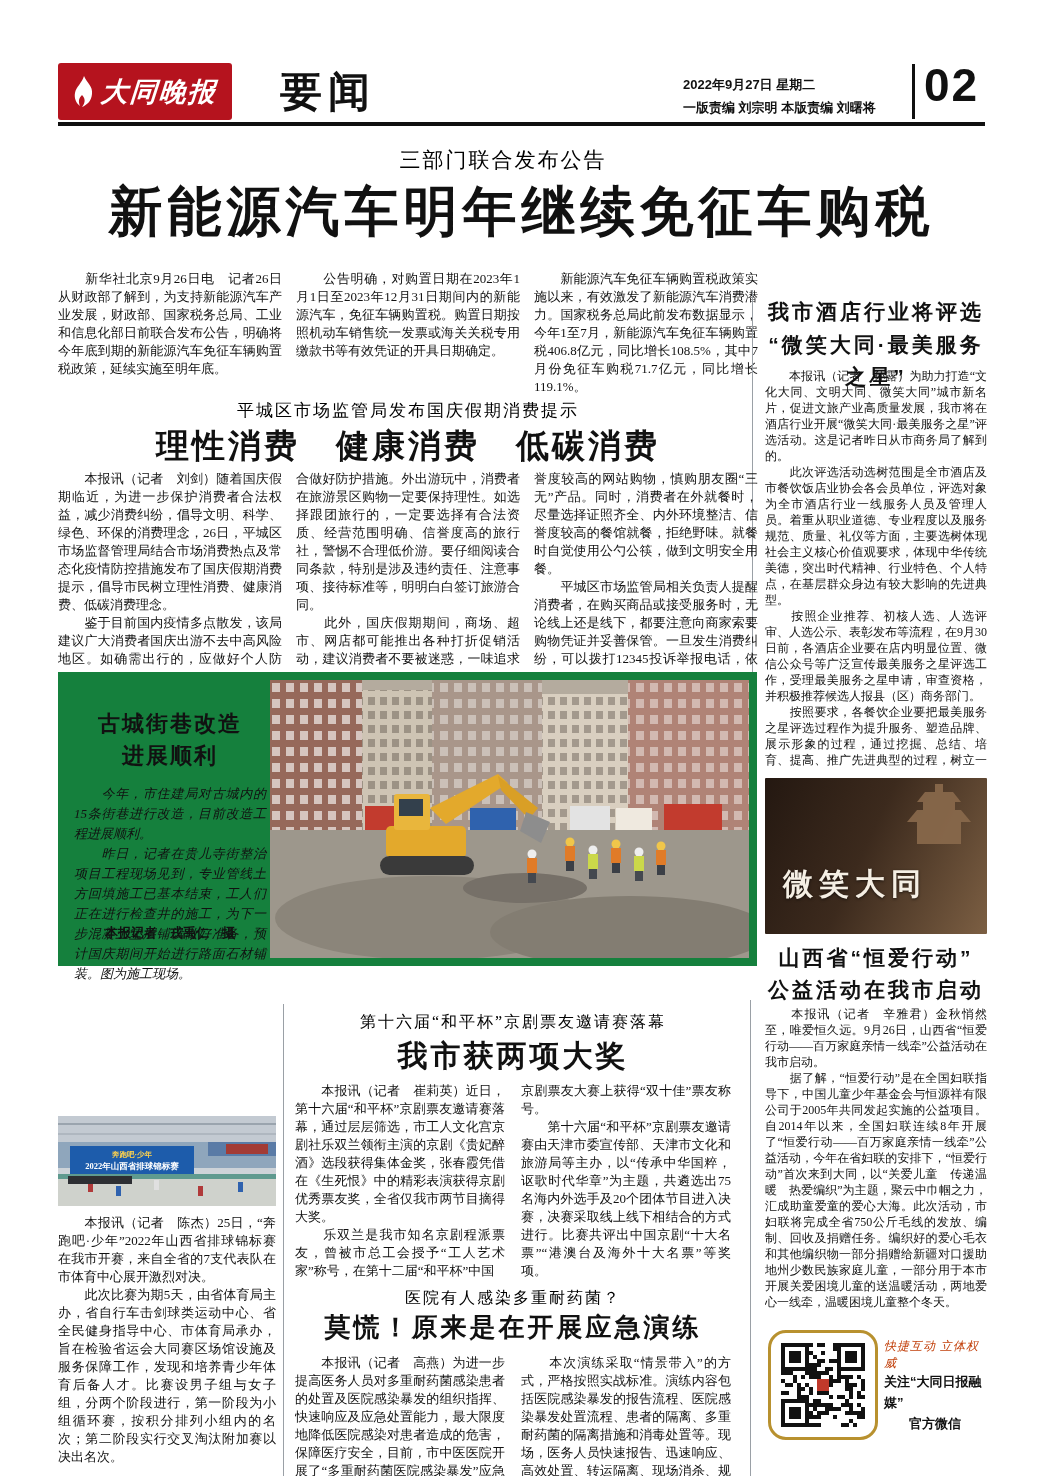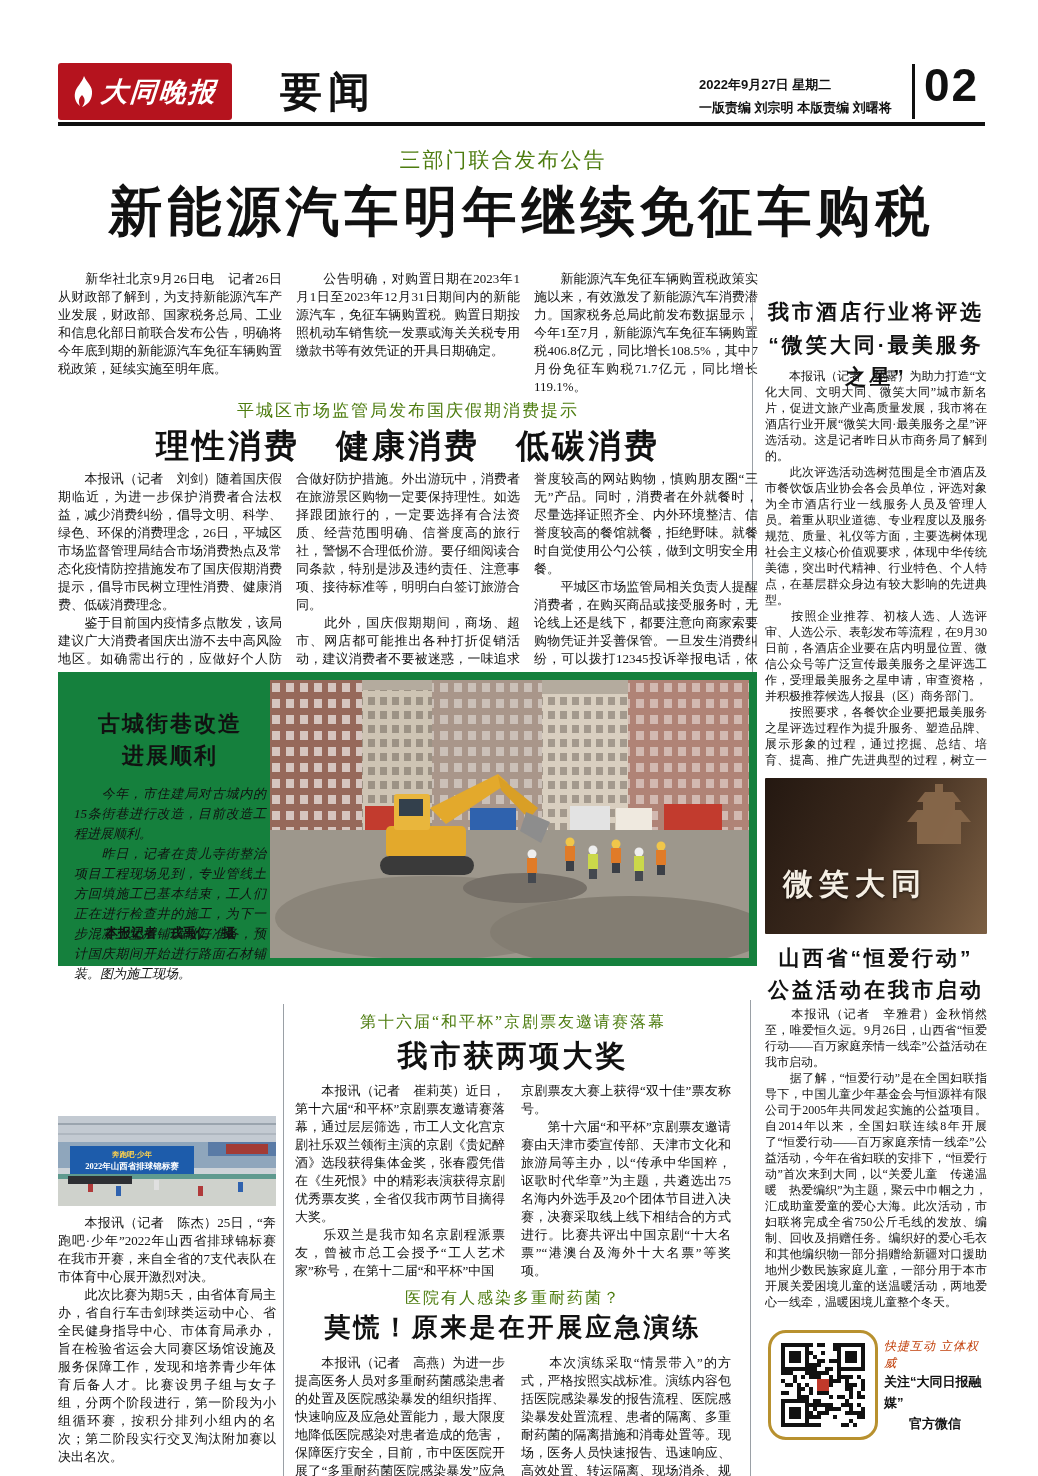--- a/index.html
+++ b/index.html
@@ -1,25 +1,25 @@
 <!DOCTYPE html>
 <html><head>
 <meta charset="utf-8">
 <style>
   html,body{margin:0;padding:0;background:#e8e8e8;}
   .page{position:relative;width:1038px;height:1476px;background:#ffffff;overflow:hidden;
         font-family:"Liberation Serif","DejaVu Serif",serif;color:#111;}
   .abs{position:absolute;}
-  .sans{font-family:"Liberation Sans","DejaVu Sans",sans-serif;margin-left:16px;}
+  .sans{font-family:"Liberation Sans","DejaVu Sans",sans-serif;}
   .center{text-align:center;}
   .jtext{font-size:13px;line-height:18px;text-align:justify;white-space:pre-wrap;overflow:hidden;}
   .jtext-sm{font-size:12px;line-height:16px;text-align:justify;white-space:pre-wrap;overflow:hidden;}
   .cols{display:flex;gap:14px;}
   .cols>div{flex:1;}
-  .kicker{font-size:18px;letter-spacing:2px;color:#4d7c0f;}
+  .kicker{font-size:18px;letter-spacing:2px;color:#000000;}
   .masthead{background:#b5131e;border-radius:3px;display:flex;align-items:center;justify-content:center;gap:6px;}
   .masthead-text{color:#fff;font-weight:bold;font-style:italic;font-size:27px;letter-spacing:2px;
                  font-family:"Liberation Serif",serif;transform:skewX(-4deg);}
   .bigrule{background:#101010;}
   .vline{background:#9aa0a6;width:1px;}
   .photo-box{background:#15803d;}
   .cap-title{font-weight:900;font-size:22px;line-height:1.45;letter-spacing:2px;
              font-family:"Liberation Sans","DejaVu Sans",sans-serif;}
   .cap-body{font-size:13px;line-height:20px;font-style:italic;text-align:justify;white-space:pre-wrap;}
   .headline-xl{font-weight:900;font-size:54px;letter-spacing:5px;white-space:nowrap;

